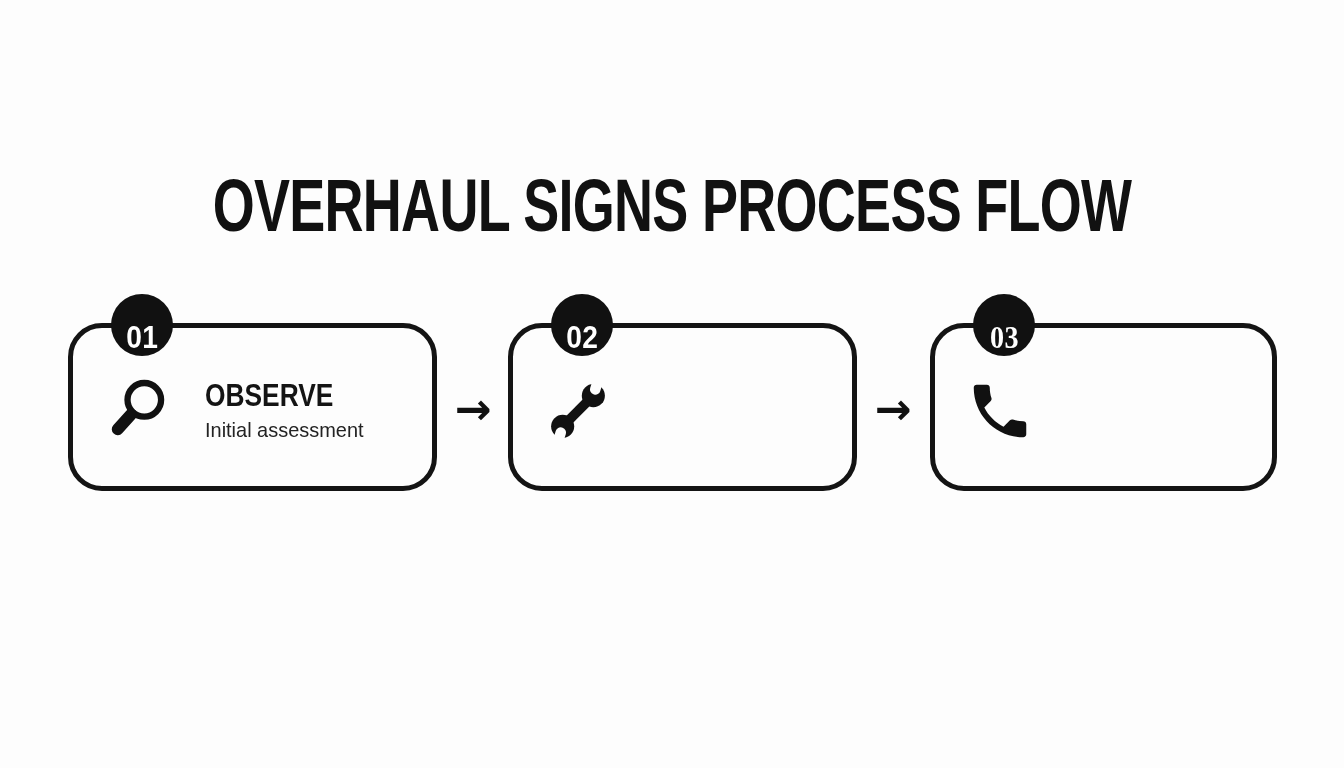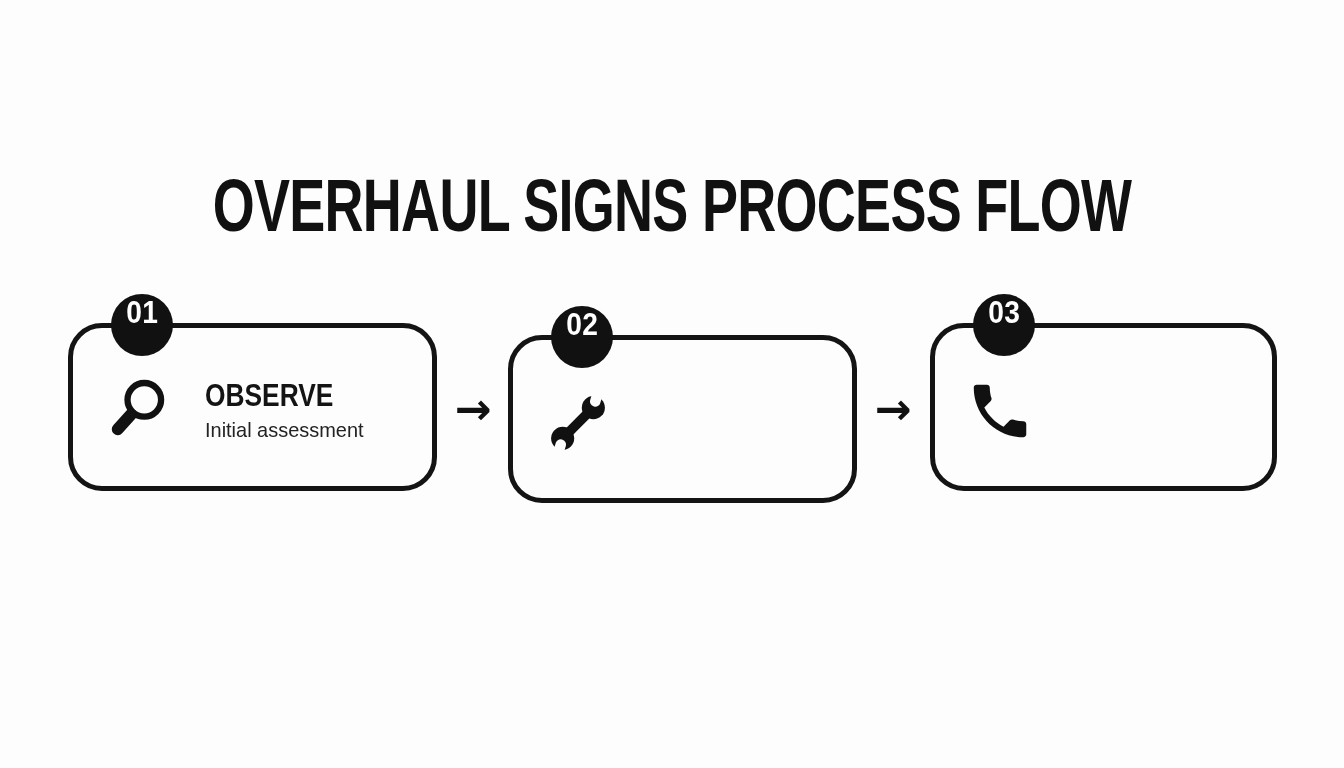--- a/index.html
+++ b/index.html
@@ -42,33 +42,33 @@
   .card {
     position: absolute;
     top: 323px;
     height: 168px;
     background: #fdfdfd;
     border: 5px solid #141414;
     border-radius: 34px;
     box-sizing: border-box;
   }
   .card.c0 { left: 68px;  width: 369px; }
-  .card.c1 { left: 508px; width: 349px; margin-top: 12px; }
-  .card.c2 { left: 930px; width: 347px; }
+  .card.c1 { left: 508px; width: 349px; }
+  .card.c2 { left: 930px; width: 347px; font-family: Liberation Serif, serif; }
 
   .badge {
     position: absolute;
     left: 38px;
     top: -34px;
     width: 62px;
     height: 62px;
     border-radius: 50%;
     background: #111;
     display: flex;
-    align-items: flex-start;
+    align-items: flex-end;
     justify-content: center;
   }
   .badge-num {
     color: #ffffff;
     font-size: 32px;
     font-weight: 700;
     transform: scaleX(0.88);
     letter-spacing: 0.5px;
   }
 

